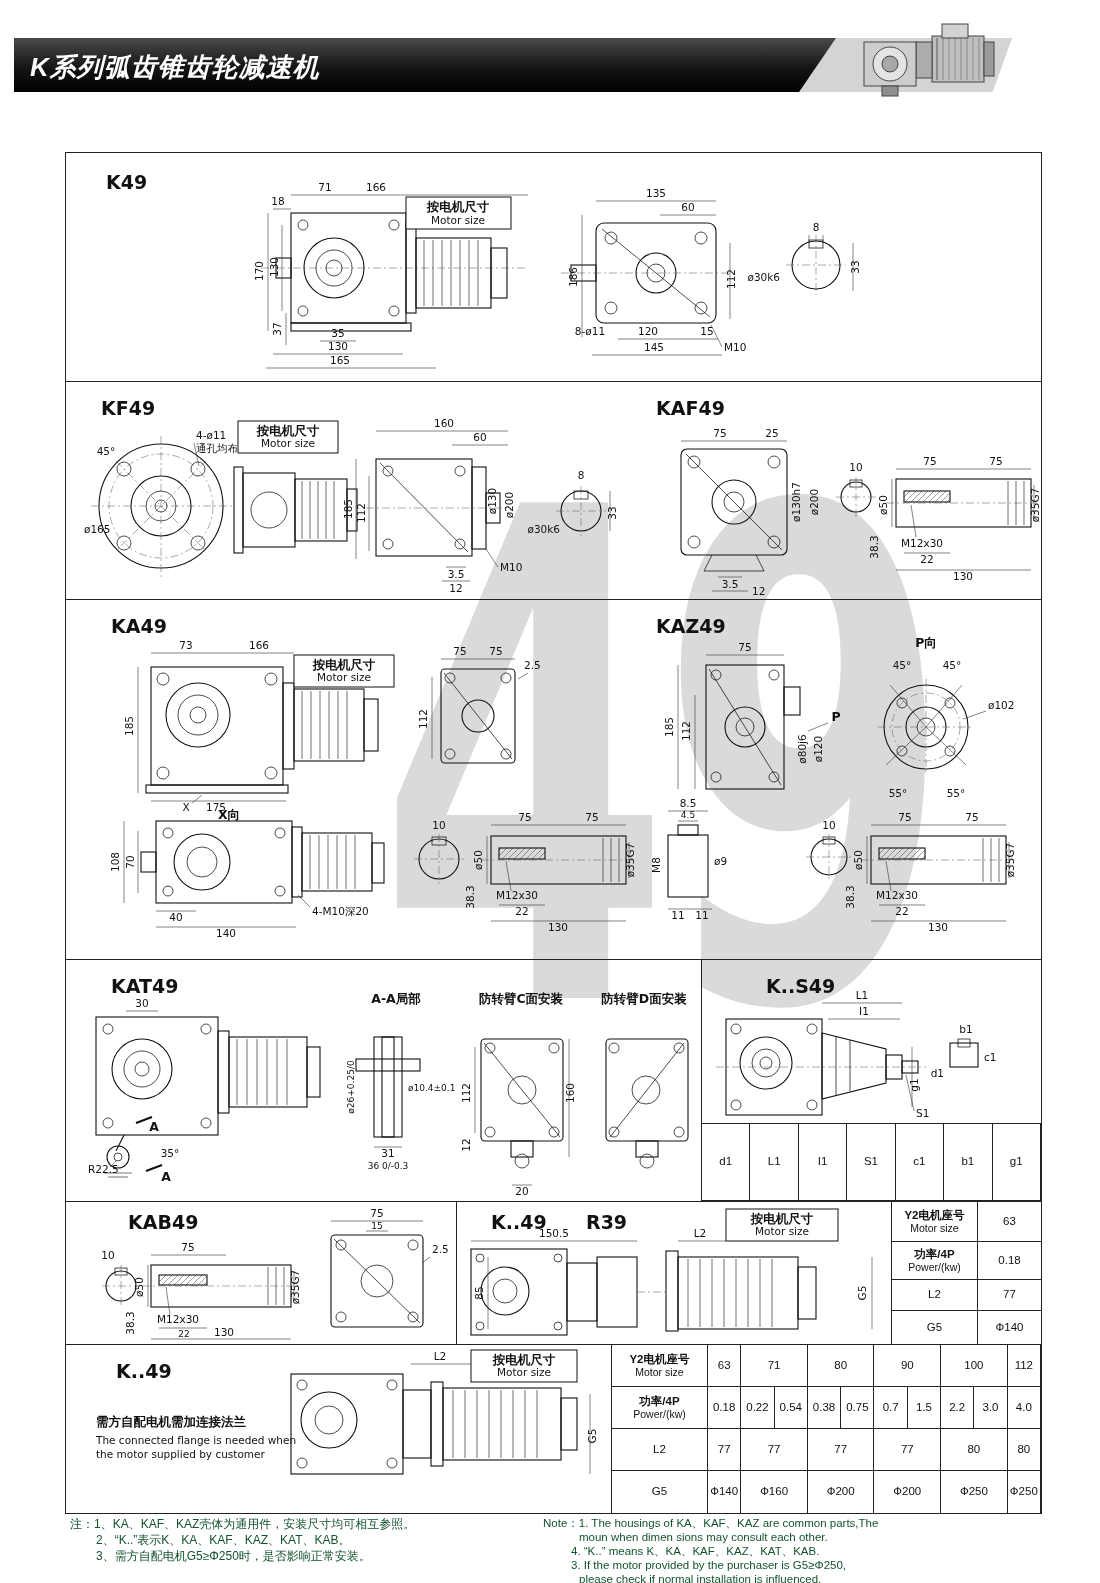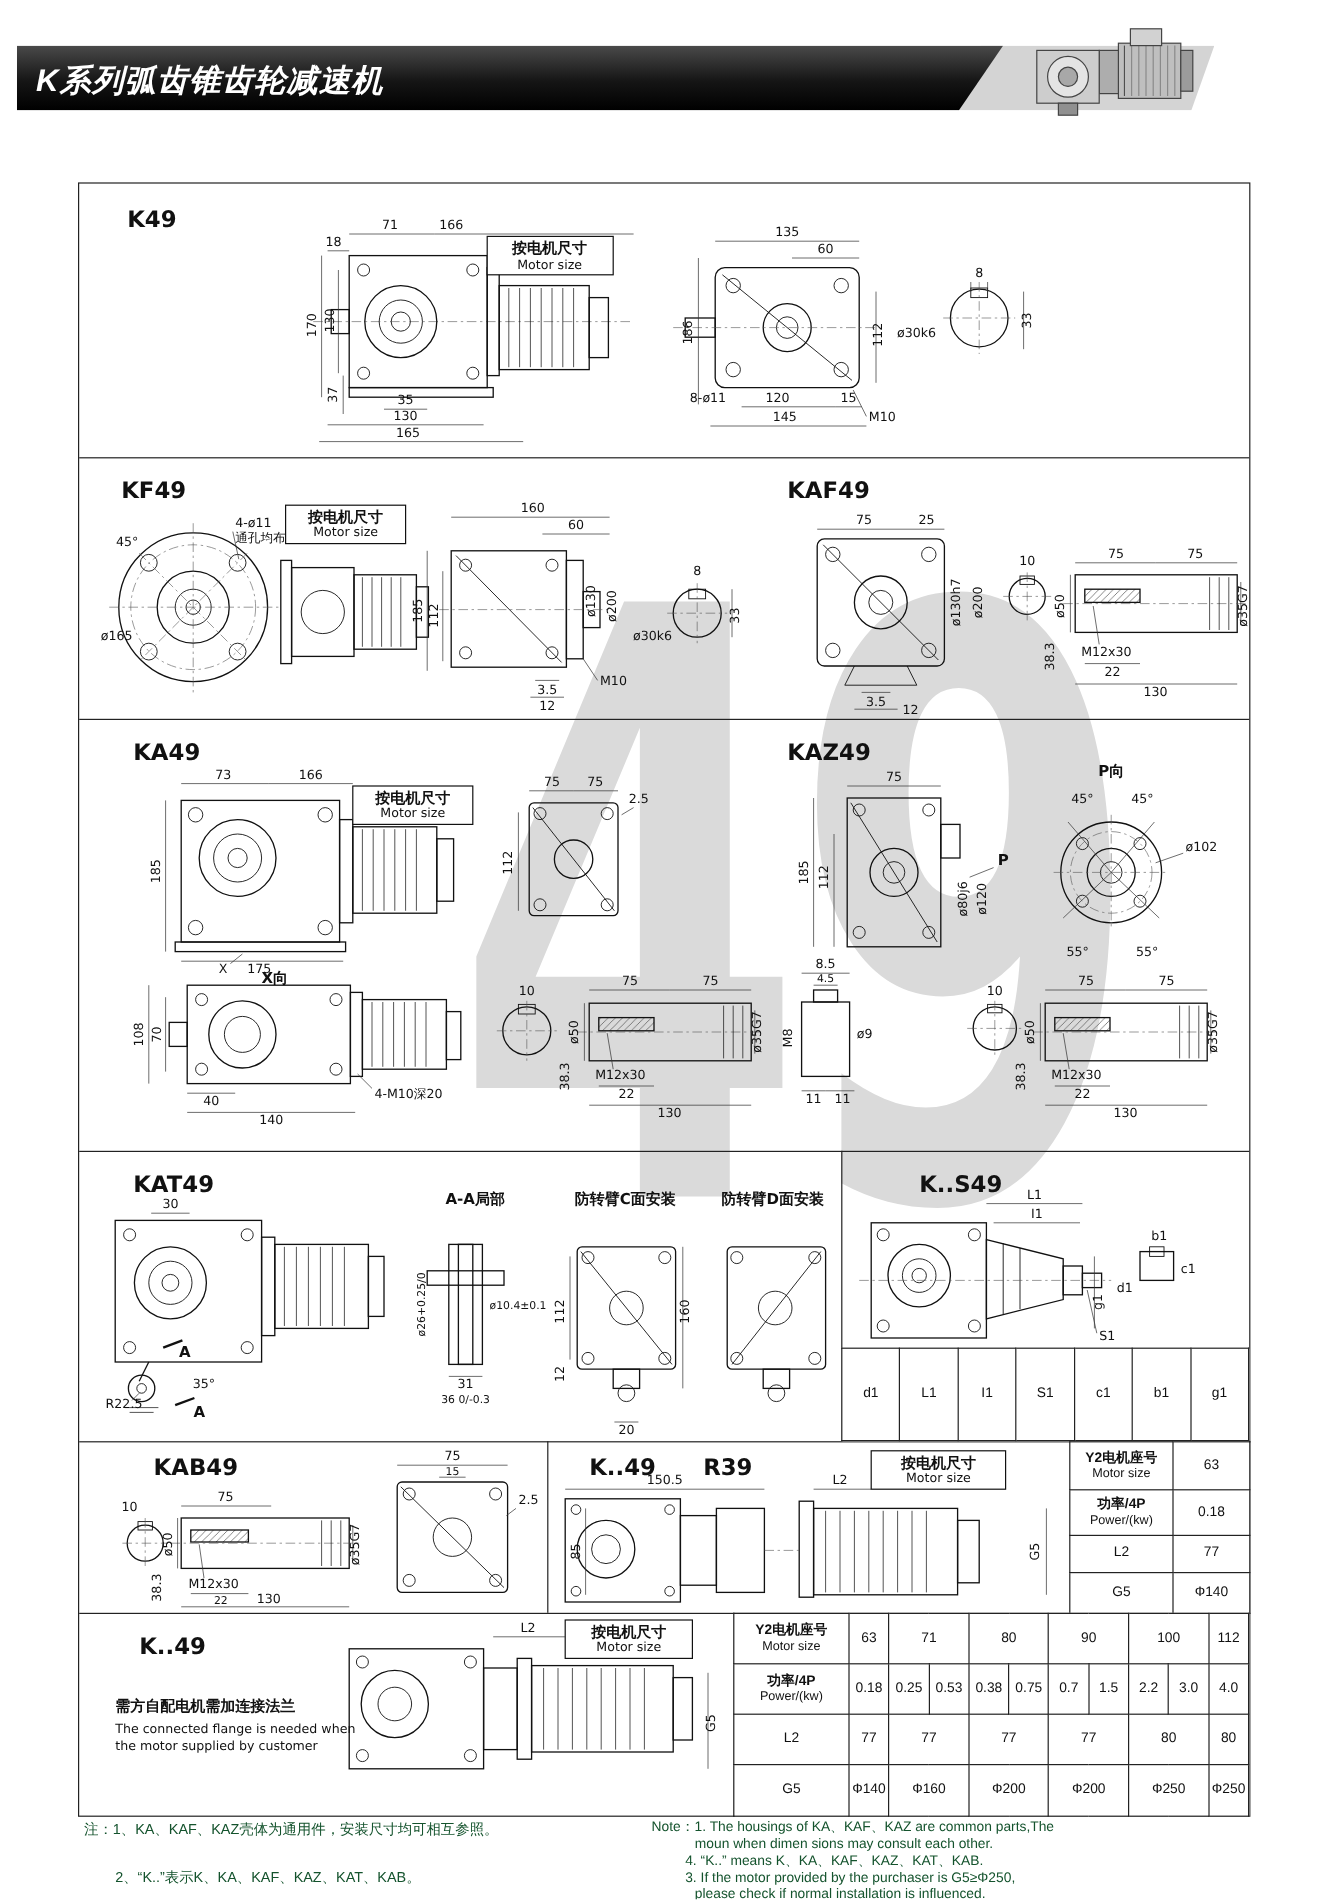--- a/index.html
+++ b/index.html
@@ -42,21 +42,21 @@
           line-height:1.15;padding:1px;background:#fff;}
   .lblcn{font-weight:bold;font-size:11.5px;}
   .lblen{font-size:10.5px;}
   .t4{left:635px;top:970px;width:340px;height:78px;}
   .t5{left:825px;top:1048px;width:150px;height:143px;}
   .t6{left:545px;top:1191px;width:430px;height:169px;}
   
   .notes{position:absolute;color:#14532d;z-index:2;}
   .notes-cn{left:70px;top:1516px;font-size:12px;line-height:16px;}
   .notes-en{left:543px;top:1516px;font-size:11.5px;line-height:14px;}
-  .ind{padding-left:26px;margin-top:24px;} .ind2{padding-left:36px;} .ind3{padding-left:28px;}
+  .ind{padding-left:26px;} .ind2{padding-left:36px;} .ind3{padding-left:28px;}
 </style>
 </head>
 <body>
 
 <div class="page">
 
   <div class="deco"></div>
   <div class="band"></div>
   <div class="band-title">K系列弧齿锥齿轮减速机</div>
   <svg class="product" width="160" height="92" viewBox="0 0 160 92">
@@ -868,22 +868,22 @@
           <td colspan="2">90</td>
           <td colspan="2">100</td>
           <td>112</td>
         </tr>
         <tr style="height:42px">
           <td>
             <div class="lblcn">功率/4P</div>
             <div class="lblen">Power/(kw)</div>
           </td>
           <td>0.18</td>
-          <td>0.25</td>
-          <td>0.53</td>
+          <td>0.22</td>
+          <td>0.54</td>
           <td>0.38</td>
           <td>0.75</td>
           <td>0.7</td>
           <td>1.5</td>
           <td>2.2</td>
           <td>3.0</td>
           <td>4.0</td>
         </tr>
         <tr style="height:42px">
           <td>L2</td>

